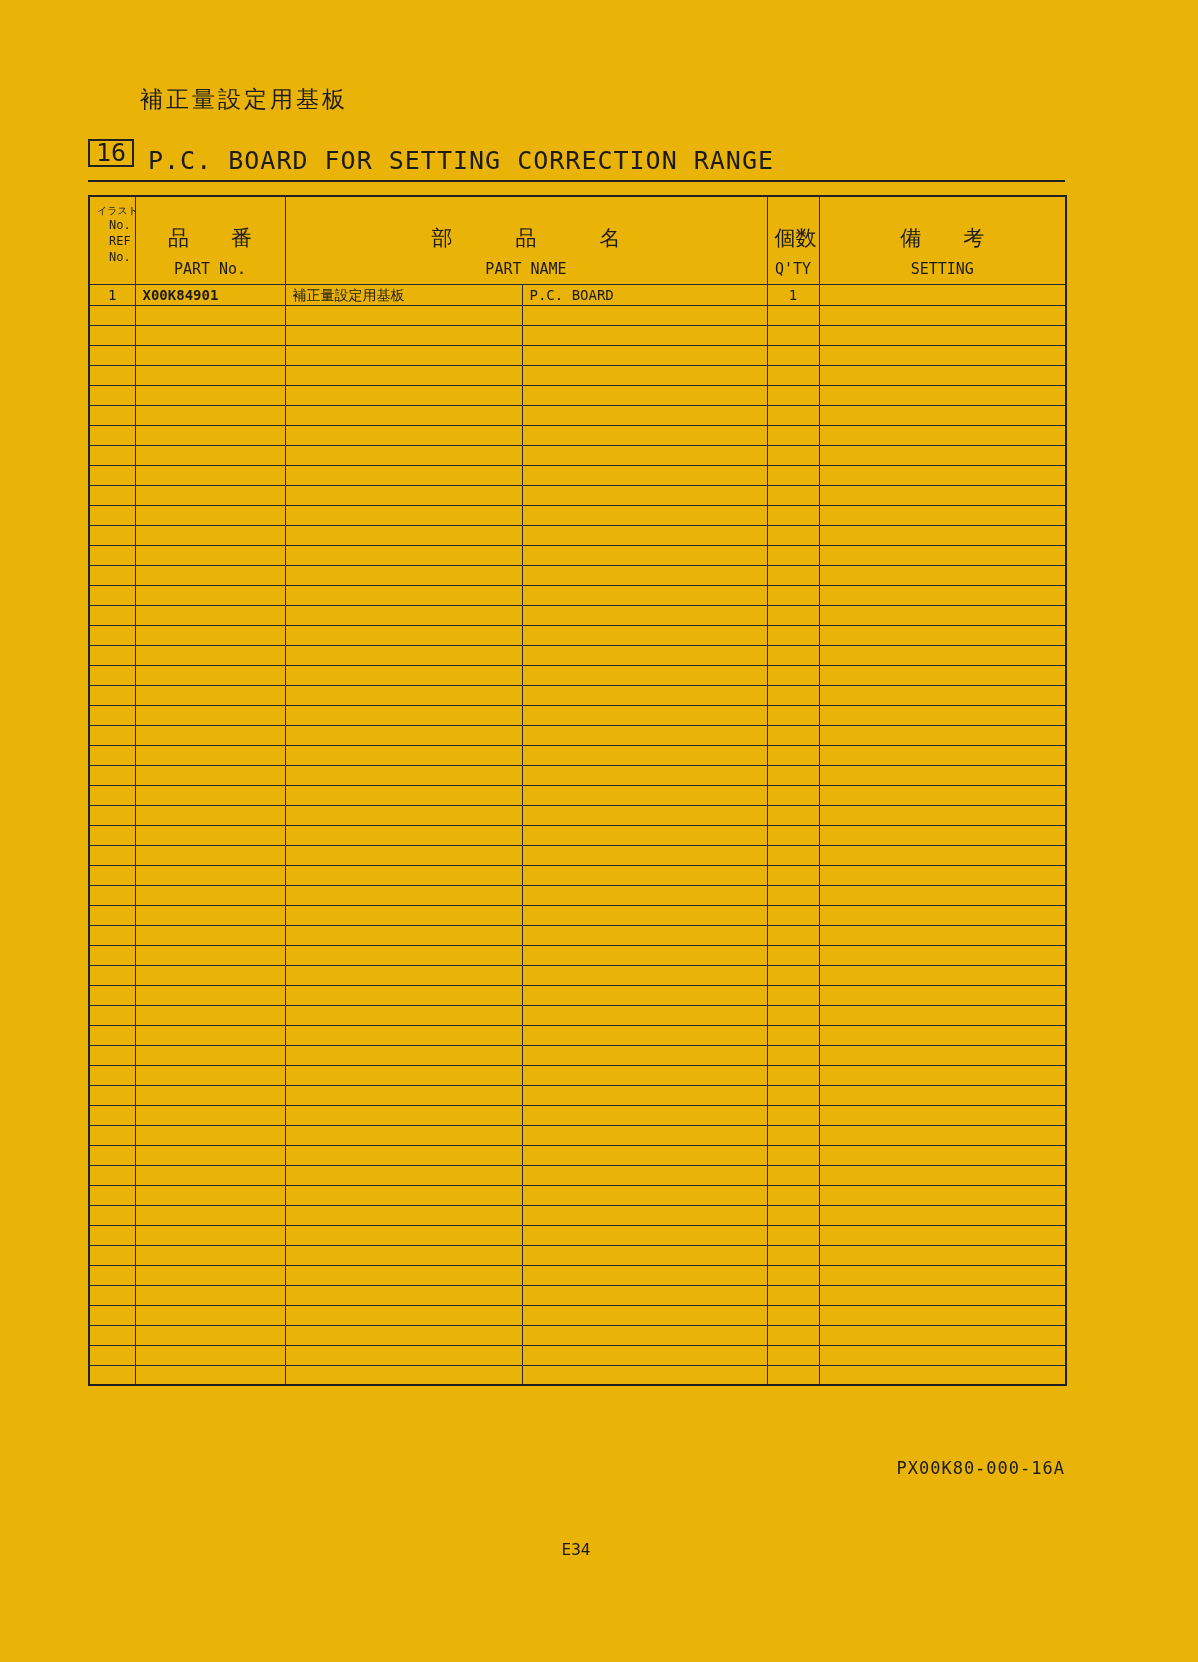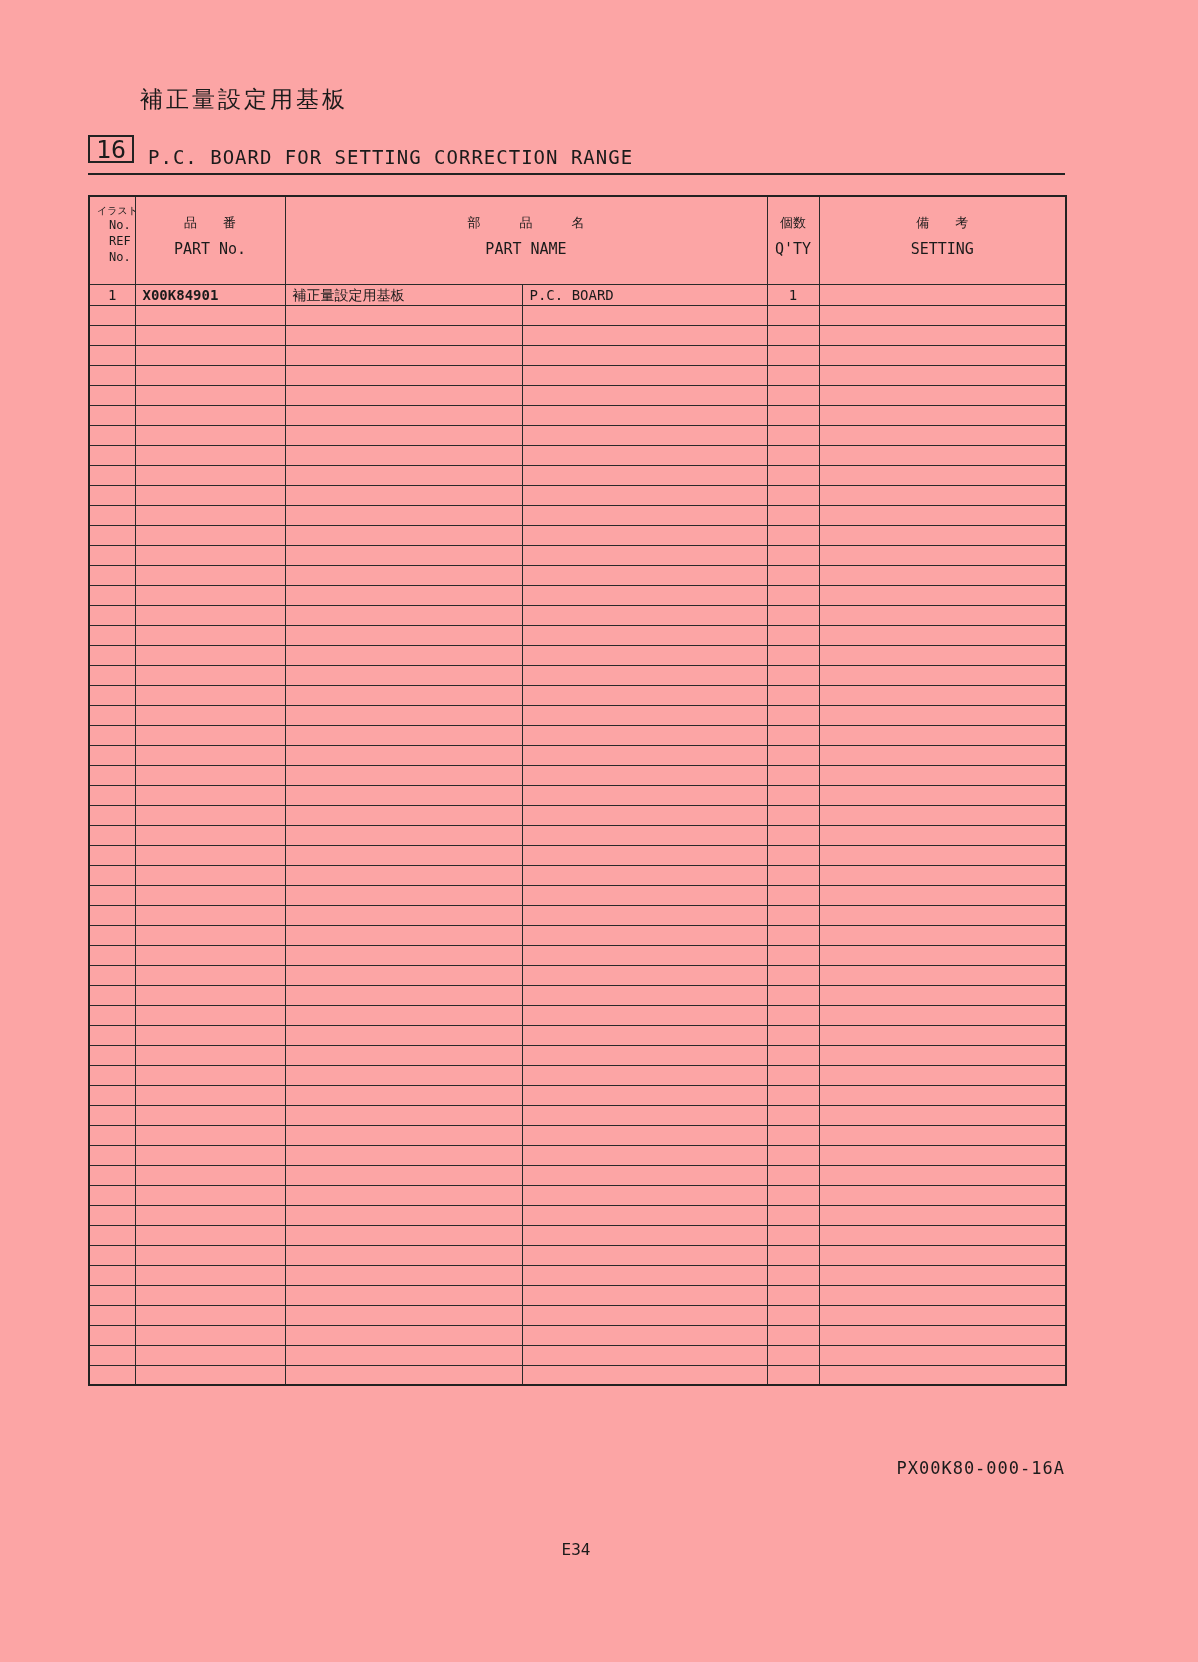--- a/index.html
+++ b/index.html
@@ -7,21 +7,21 @@
     margin: 0;
     padding: 0;
     background: #fdfdfb;
     font-family: "DejaVu Sans Mono", "DejaVu Sans", monospace;
     color: #1b1b1b;
   }
   .page {
     position: relative;
     width: 1198px;
     height: 1662px;
-    background: #fca5a5;
+    background: #eab308;
     overflow: hidden;
   }
   .title-jp {
     position: absolute;
     left: 140px;
     top: 84px;
     font-size: 23px;
     letter-spacing: 3px;
     font-family: "DejaVu Sans", sans-serif;
   }
@@ -40,21 +40,21 @@
     height: 28px;
     border: 2px solid #222;
     display: flex;
     align-items: center;
     justify-content: center;
     font-size: 25px;
     flex: 0 0 auto;
   }
   .sec-title {
     margin-left: 14px;
-    font-size: 19px;
+    font-size: 25px;
     letter-spacing: 1px;
     white-space: nowrap;
     margin-top: 16px;
   }
   table.parts {
     position: absolute;
     left: 88px;
     top: 195px;
     width: 977px;
     border-collapse: collapse;
@@ -67,24 +67,24 @@
     overflow: hidden;
     white-space: nowrap;
   }
   table.parts thead th {
     height: 88px;
     vertical-align: top;
     font-weight: normal;
     padding-top: 7px;
   }
   .h-jp {
-    font-size: 13px;
+    font-size: 21px;
     text-align: center;
     font-family: Liberation Sans, sans-serif;
-    margin-top: 10px;
+    margin-top: 20px;
   }
   .h-en {
     font-size: 15px;
     text-align: center;
     margin-top: 8px;
   }
   th.th-ref { padding: 3px 2px 0 3px; }
   .ref-line { font-size: 12px; text-align: center; line-height: 16px; margin-left: 12px; }
   .ref-jp { font-size: 10px; line-height: 13px; font-family: Liberation Serif, serif; }
   table.parts td {

